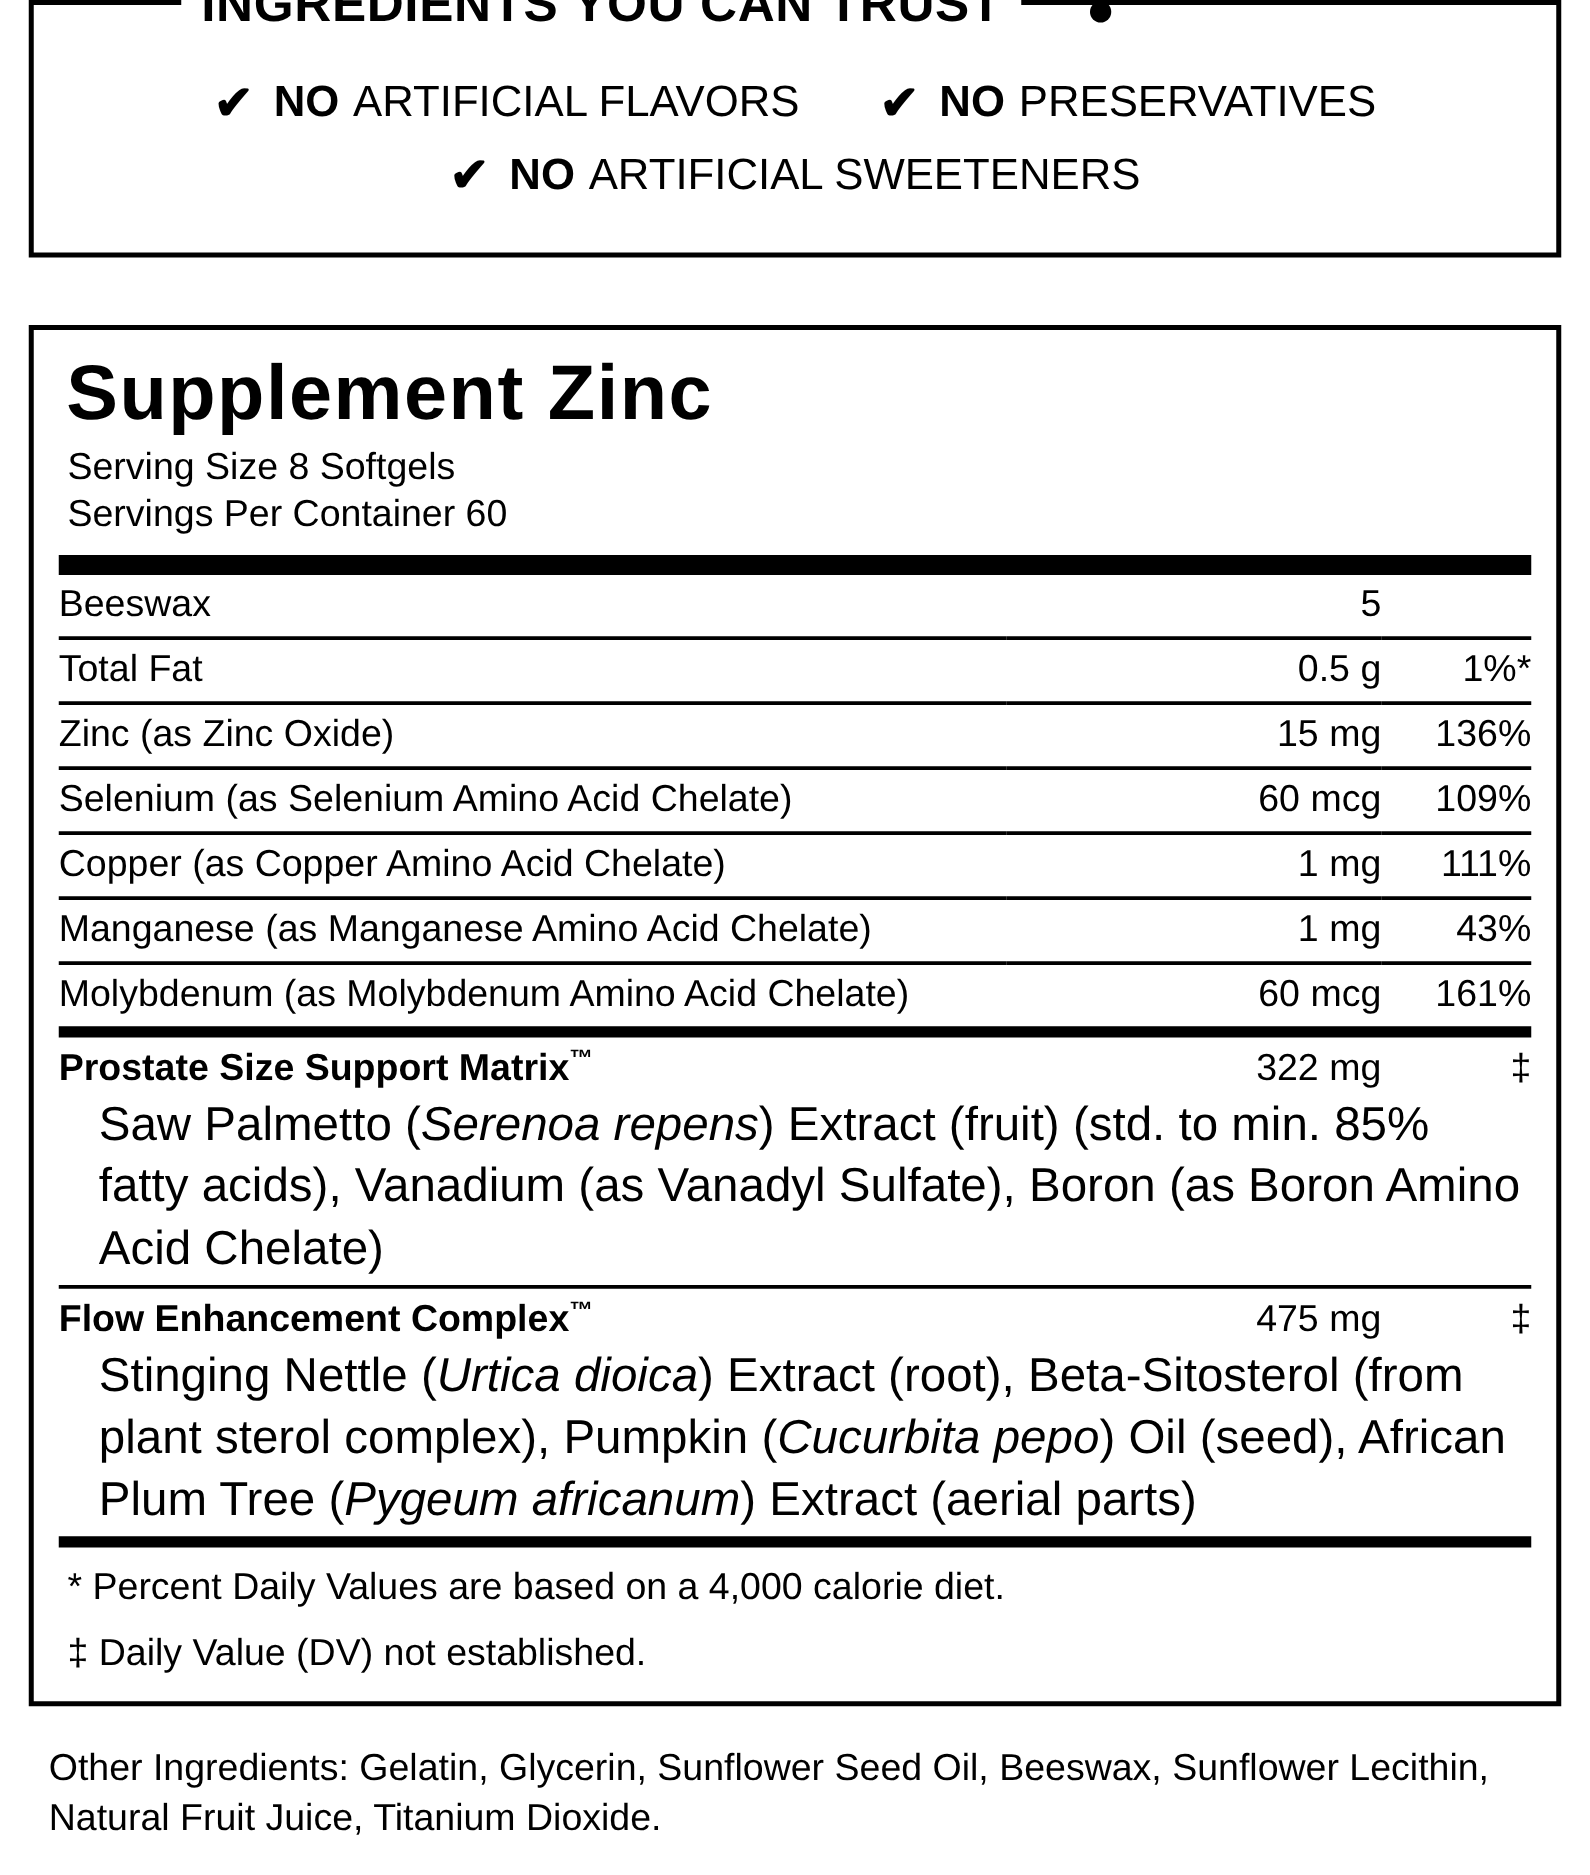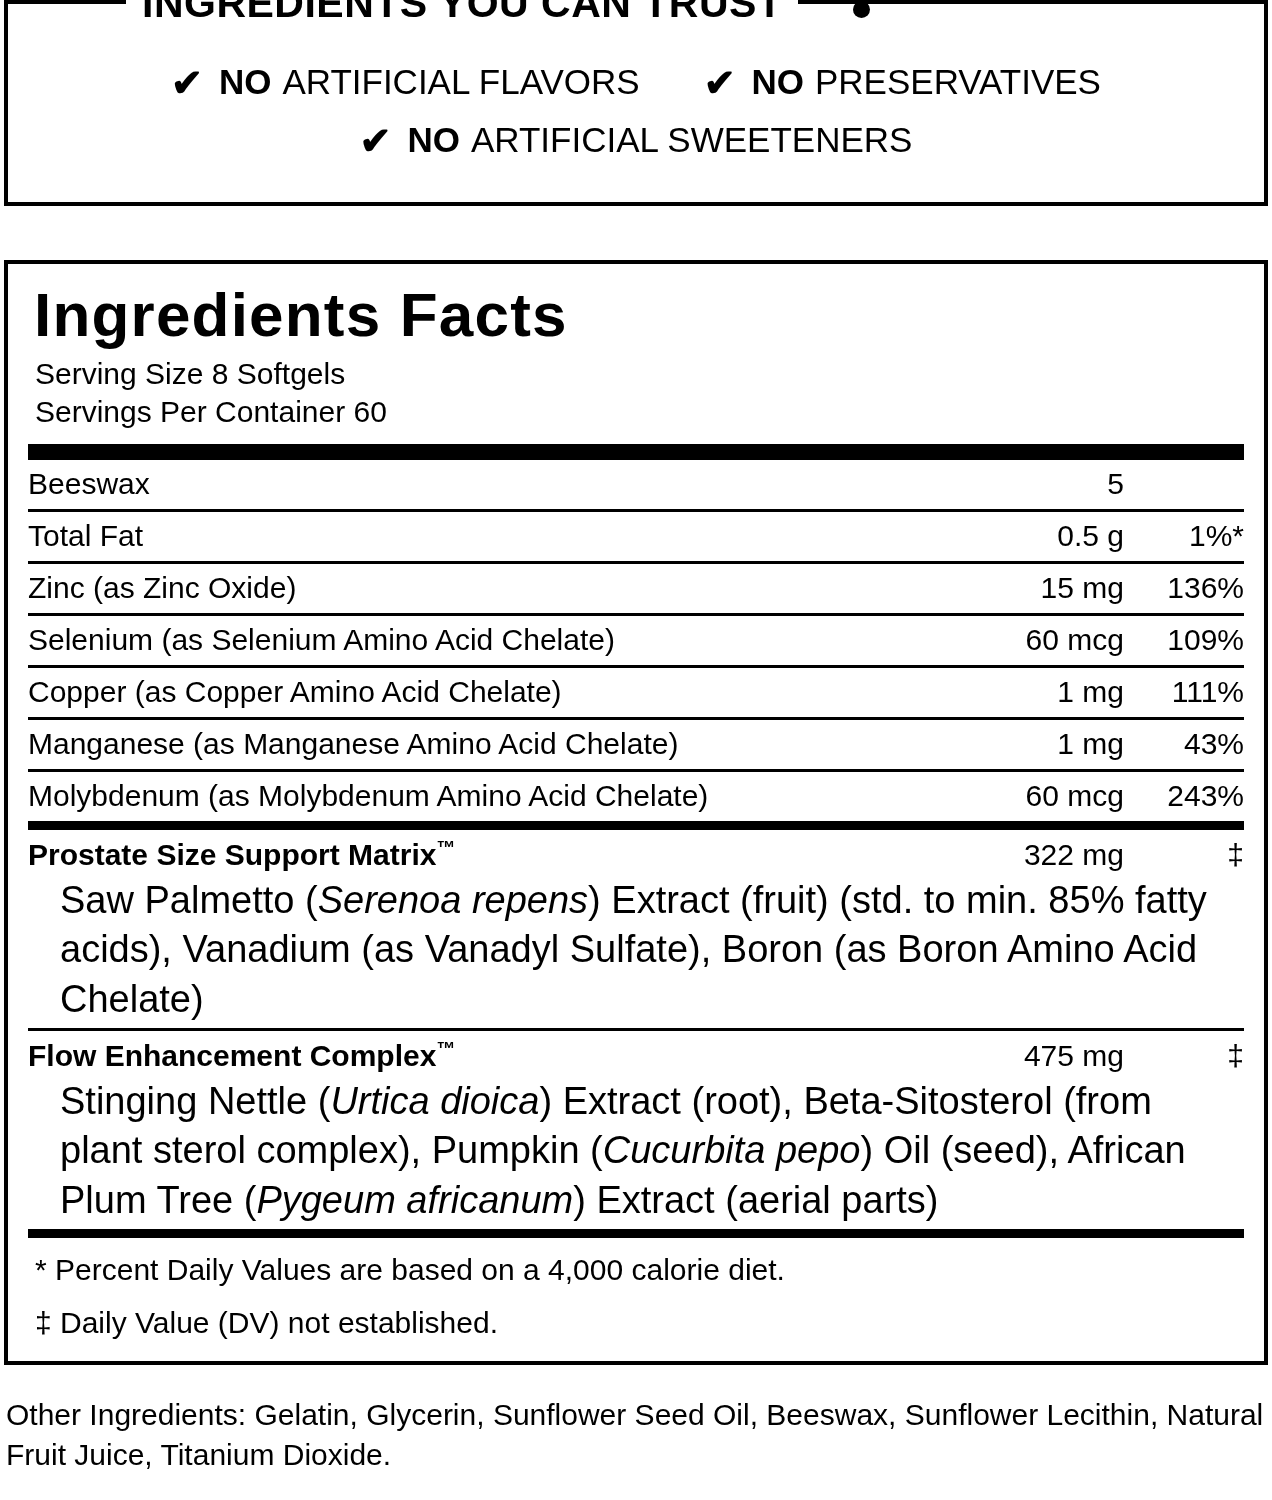--- a/index.html
+++ b/index.html
@@ -12,21 +12,21 @@
     height: 1500px;
     font-family: "Liberation Sans", sans-serif;
     color: #000000;
     -webkit-font-smoothing: antialiased;
   }
   .page {
     position: relative;
     width: 1272px;
     height: 1500px;
     box-sizing: border-box;
-    padding: 0 4px;
+    padding: 0 23px;
   }
 
   
   .trust-box {
     position: relative;
     margin: 0 0 0 0;
     border: 4px solid #000;
     box-sizing: border-box;
     height: 206px;
     padding-top: 54px;
@@ -160,21 +160,21 @@
   .footnotes {
     font-size: 30px;
     line-height: 1.35;
     margin: 12px 0 2px 7px;
   }
 
   .other-ing {
     font-size: 30px;
     line-height: 1.33;
     margin-top: 30px;
-    margin-left: 2px;
+    margin-left: 16px;
   }
   i { font-style: italic; }
   .sup-tm { font-size: 19px; vertical-align: super; }
 </style>
 </head>
 <body>
 
 <div class="page">
 
   <div class="trust-box">
@@ -197,21 +197,21 @@
     <div class="trust-row second">
       <div class="trust-item">
         <span class="check">✔</span>
         <span class="trust-no">NO</span>
         <span>ARTIFICIAL SWEETENERS</span>
       </div>
     </div>
   </div>
 
   <div class="sf-panel">
-    <div class="sf-title">Ingredients Facts</div>
+    <div class="sf-title">Supplement Zinc</div>
     <div class="sf-serving">Serving Size 8 Softgels</div>
     <div class="sf-serving">Servings Per Container 60</div>
 
     <div class="rule-thick"></div>
 
     <table class="sf">
       <tbody>
 
       <tr>
         <td class="name">Beeswax</td>
@@ -239,21 +239,21 @@
         <td class="dv">111%</td>
       </tr>
       <tr>
         <td class="name">Manganese (as Manganese Amino Acid Chelate)</td>
         <td class="amount">1 mg</td>
         <td class="dv">43%</td>
       </tr>
       <tr class="last-mineral">
         <td class="name">Molybdenum (as Molybdenum Amino Acid Chelate)</td>
         <td class="amount">60 mcg</td>
-        <td class="dv">243%</td>
+        <td class="dv">161%</td>
       </tr>
     </tbody>
       </table>
 
     <div class="rule-mid"></div>
 
     <table class="sf">
       <tbody>
           <tr class="blend">
         <td class="name">

